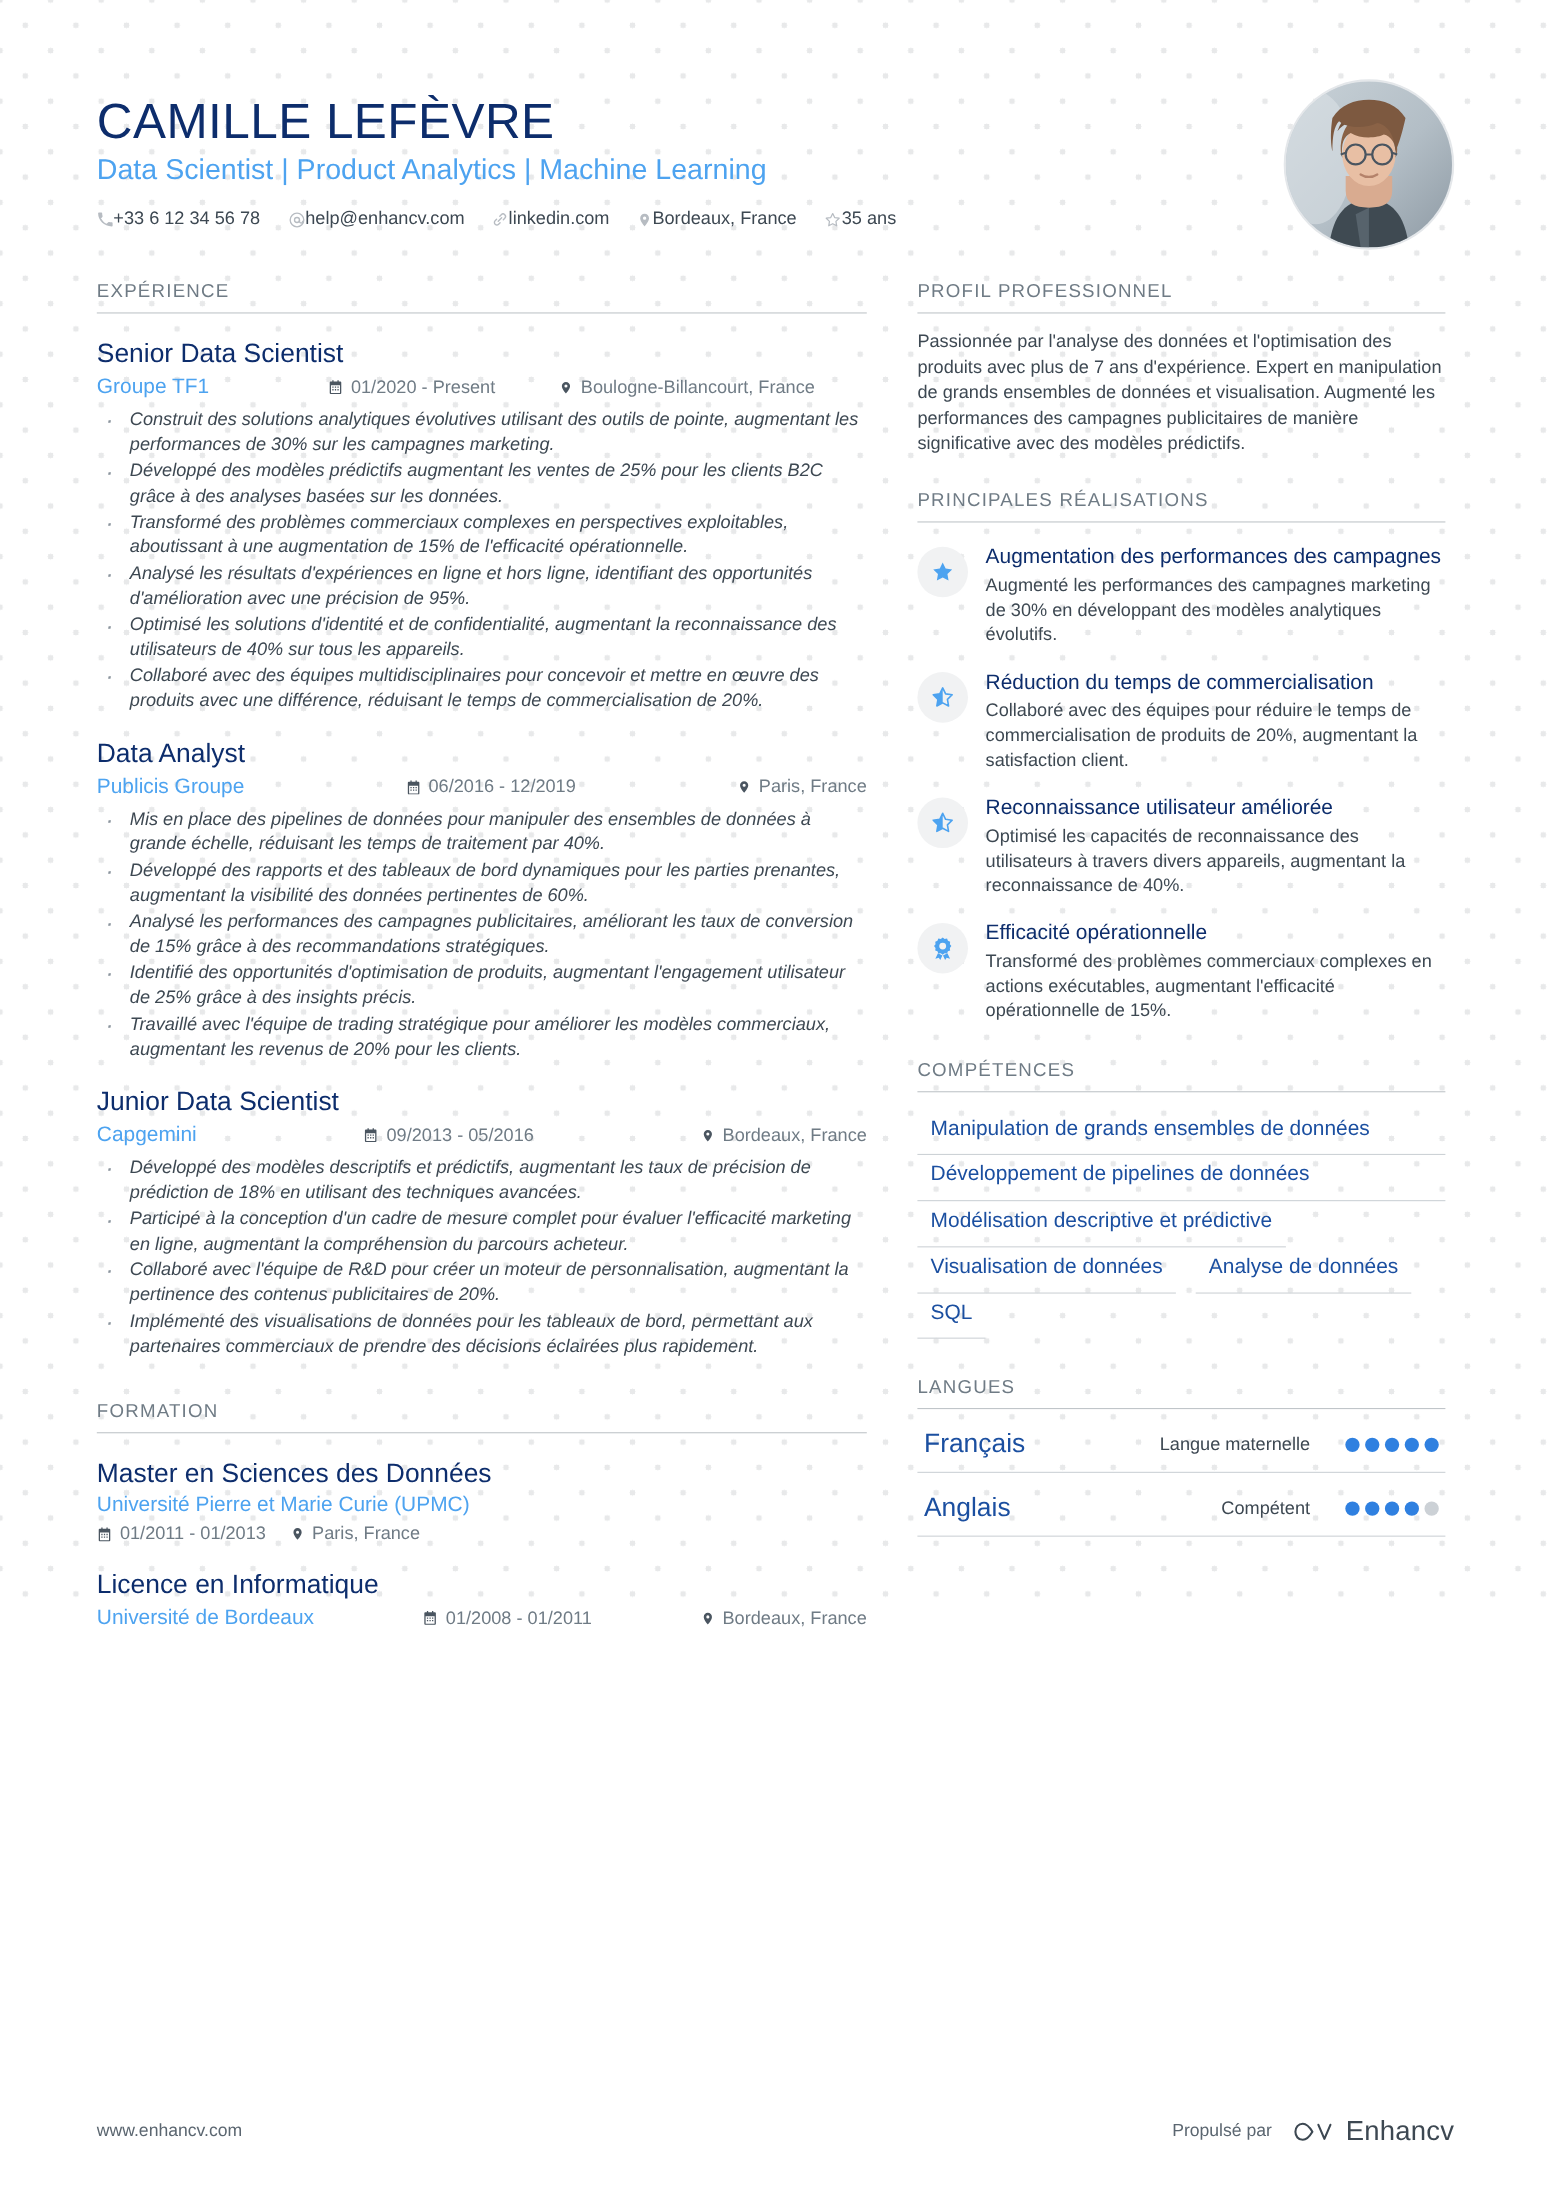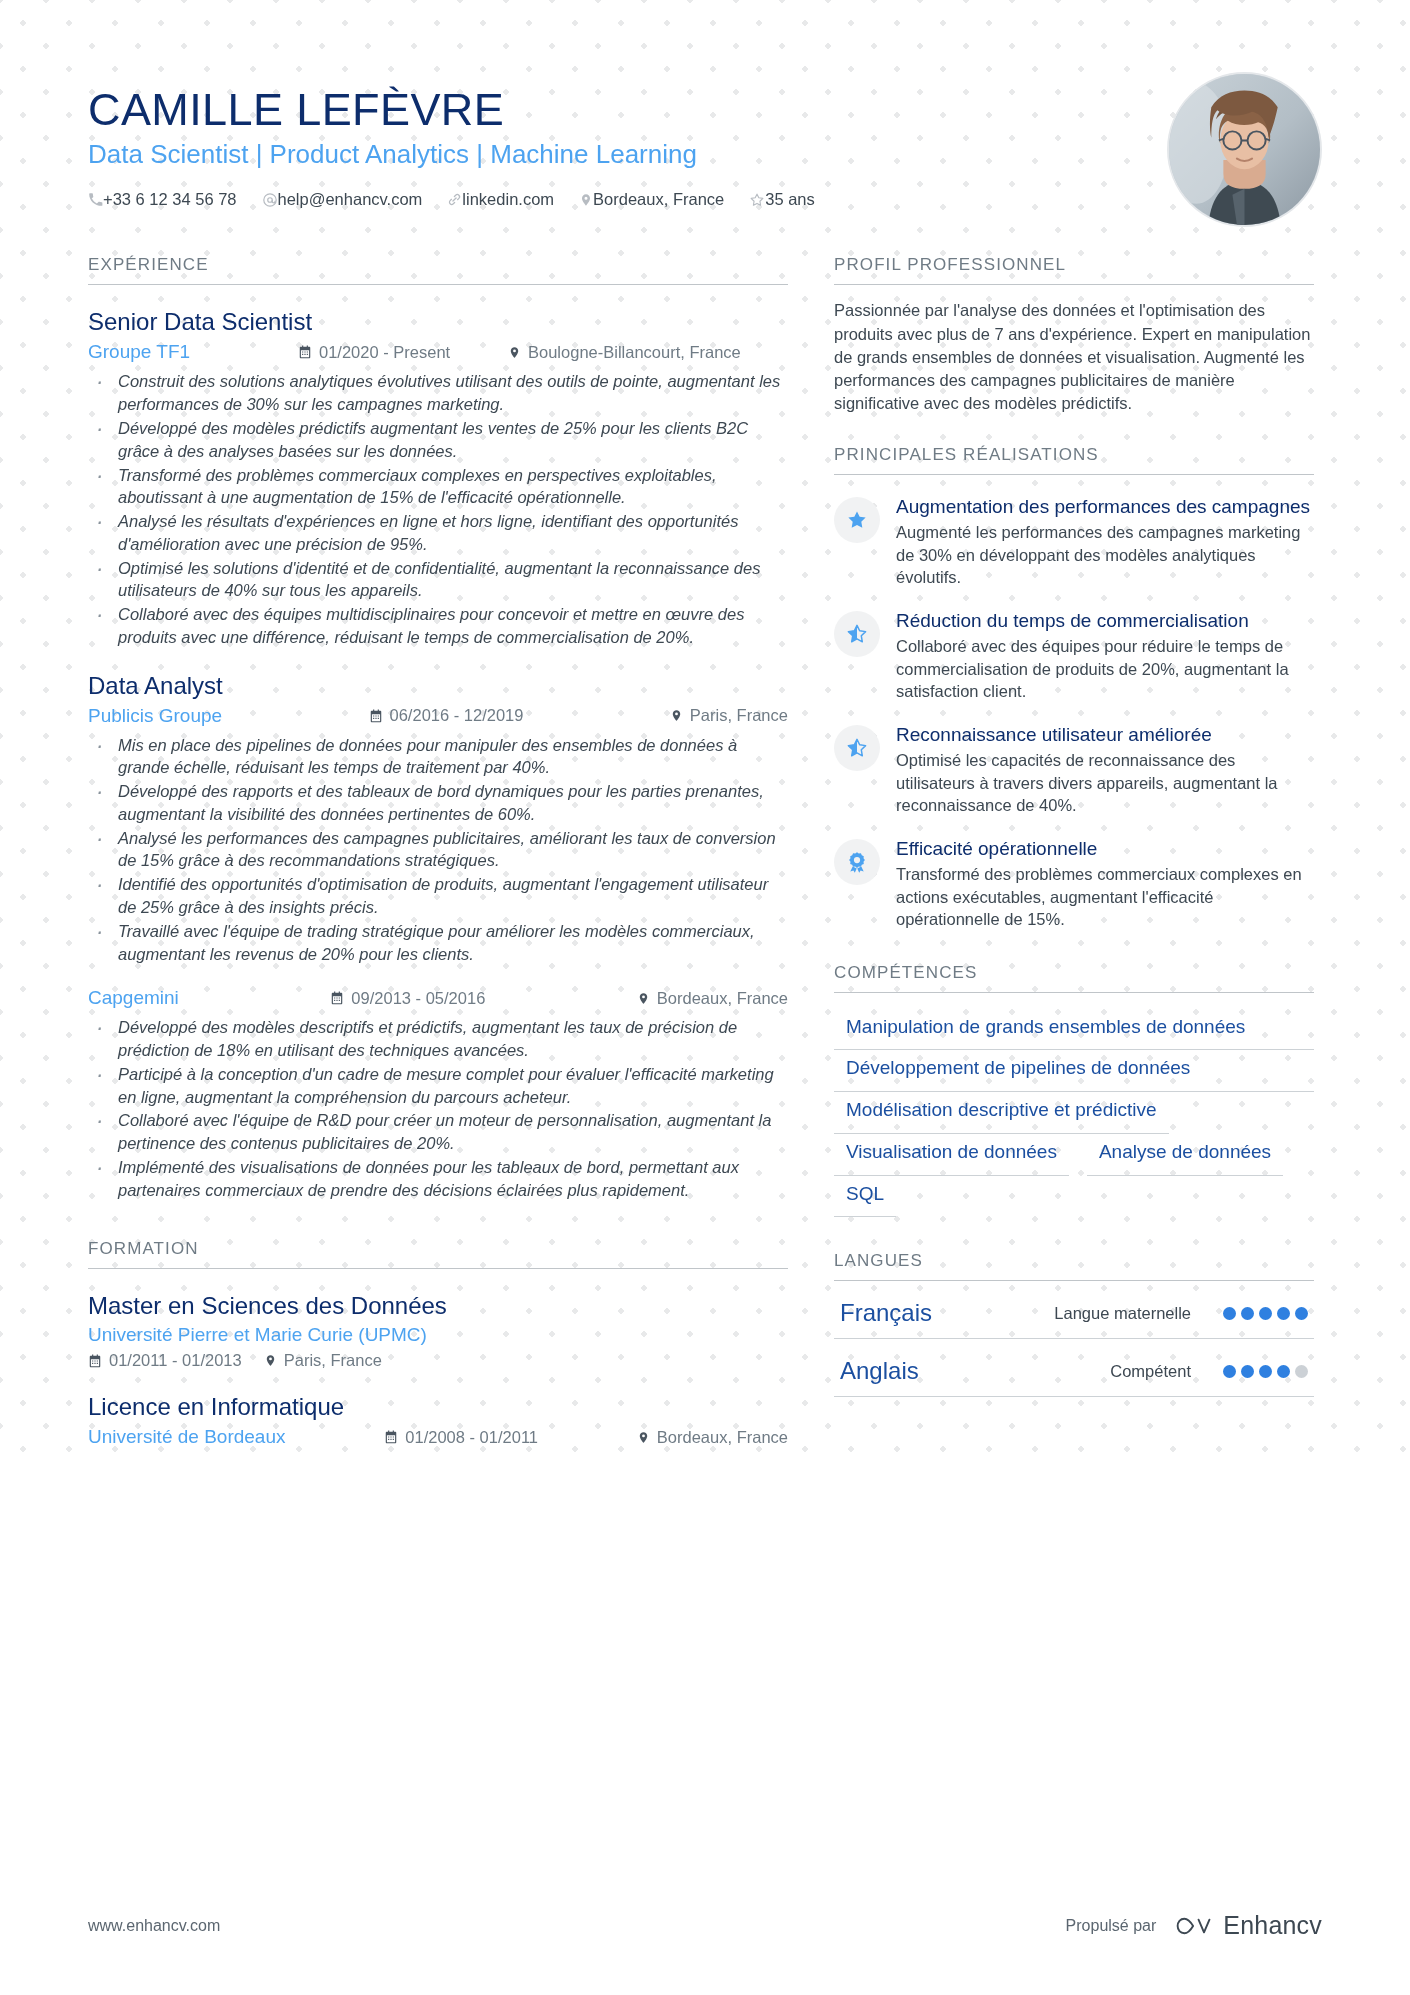--- a/index.html
+++ b/index.html
@@ -196,21 +196,21 @@
   .lang-right { display: flex; align-items: center; gap: 32px; }
   .lang-level { font-size: 16.5px; color: #3d4852; }
   .dots { display: flex; gap: 5px; }
   .dot { width: 13px; height: 13px; border-radius: 50%; background: #2f80e0; }
   .dot.off { background: #ccd1d6; }
 
   
   .footer {
     position: absolute;
     left: 88px; right: 88px;
-    bottom: 55px;
+    bottom: 43px;
     display: flex;
     align-items: center;
     justify-content: space-between;
     z-index: 3;
   }
   .footer-url { font-size: 16px; color: #5b6670; }
   .footer-right { display: flex; align-items: center; gap: 18px; }
   .powered { font-size: 16px; color: #5b6670; }
   .brand { display: flex; align-items: center; gap: 9px; }
   .brand-name { font-size: 25px; color: #3d4852; letter-spacing: .2px; }
@@ -364,20 +364,21 @@
             <ul class="bullets">
               <li>Mis en place des pipelines de données pour manipuler des ensembles de données à grande échelle, réduisant les temps de traitement par 40%.</li>
               <li>Développé des rapports et des tableaux de bord dynamiques pour les parties prenantes, augmentant la visibilité des données pertinentes de 60%.</li>
               <li>Analysé les performances des campagnes publicitaires, améliorant les taux de conversion de 15% grâce à des recommandations stratégiques.</li>
               <li>Identifié des opportunités d'optimisation de produits, augmentant l'engagement utilisateur de 25% grâce à des insights précis.</li>
               <li>Travaillé avec l'équipe de trading stratégique pour améliorer les modèles commerciaux, augmentant les revenus de 20% pour les clients.</li>
             </ul>
           </div>
 
           <div class="entry">
+            <div class="entry-title">Junior Data Scientist</div>
             <div class="entry-meta layout-b">
               <span class="entry-company">Capgemini</span>
               <span class="meta-bit">
                 <span class="ic">
                     <svg width="14" height="14" viewBox="0 0 24 24" fill="currentColor">
                       <path d="M7 1v2H4.5A1.5 1.5 0 0 0 3 4.5V21a1.5 1.5 0 0 0 1.5 1.5h15A1.5 1.5 0 0 0 21 21V4.5A1.5 1.5 0 0 0 19.5 3H17V1h-2v2H9V1H7zm-2 8h14v12H5V9zm2 2v2h2v-2H7zm4 0v2h2v-2h-2zm4 0v2h2v-2h-2zM7 15v2h2v-2H7zm4 0v2h2v-2h-2zm4 0v2h2v-2h-2z"></path>
                     </svg>
                   </span>
                 <span>09/2013 - 05/2016</span>
               </span>

